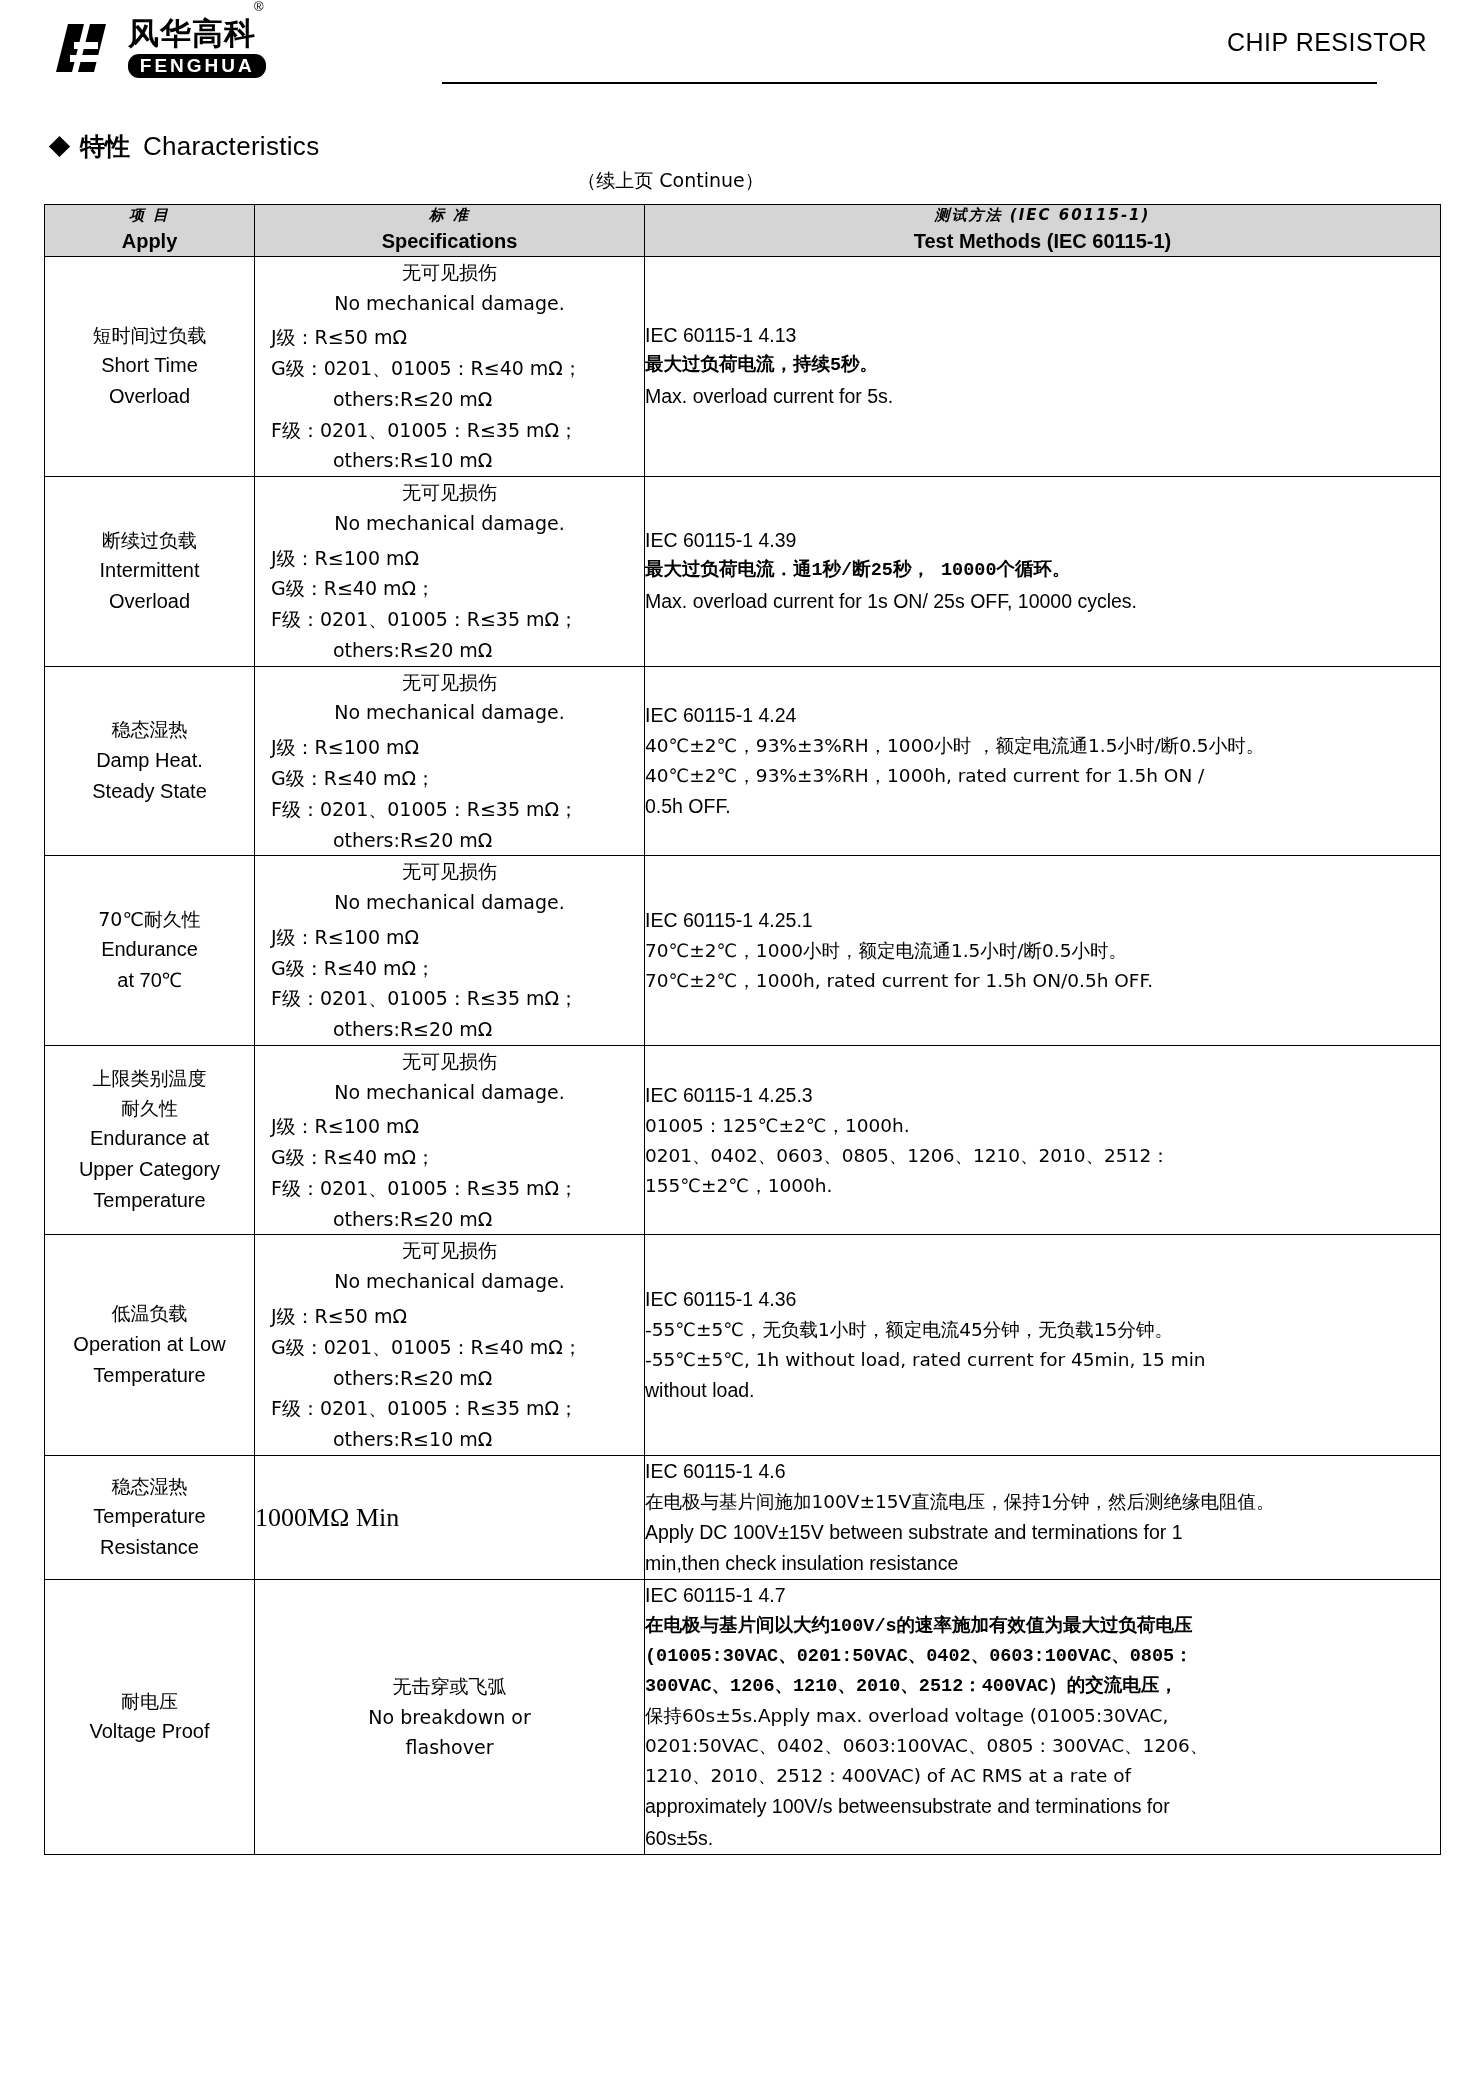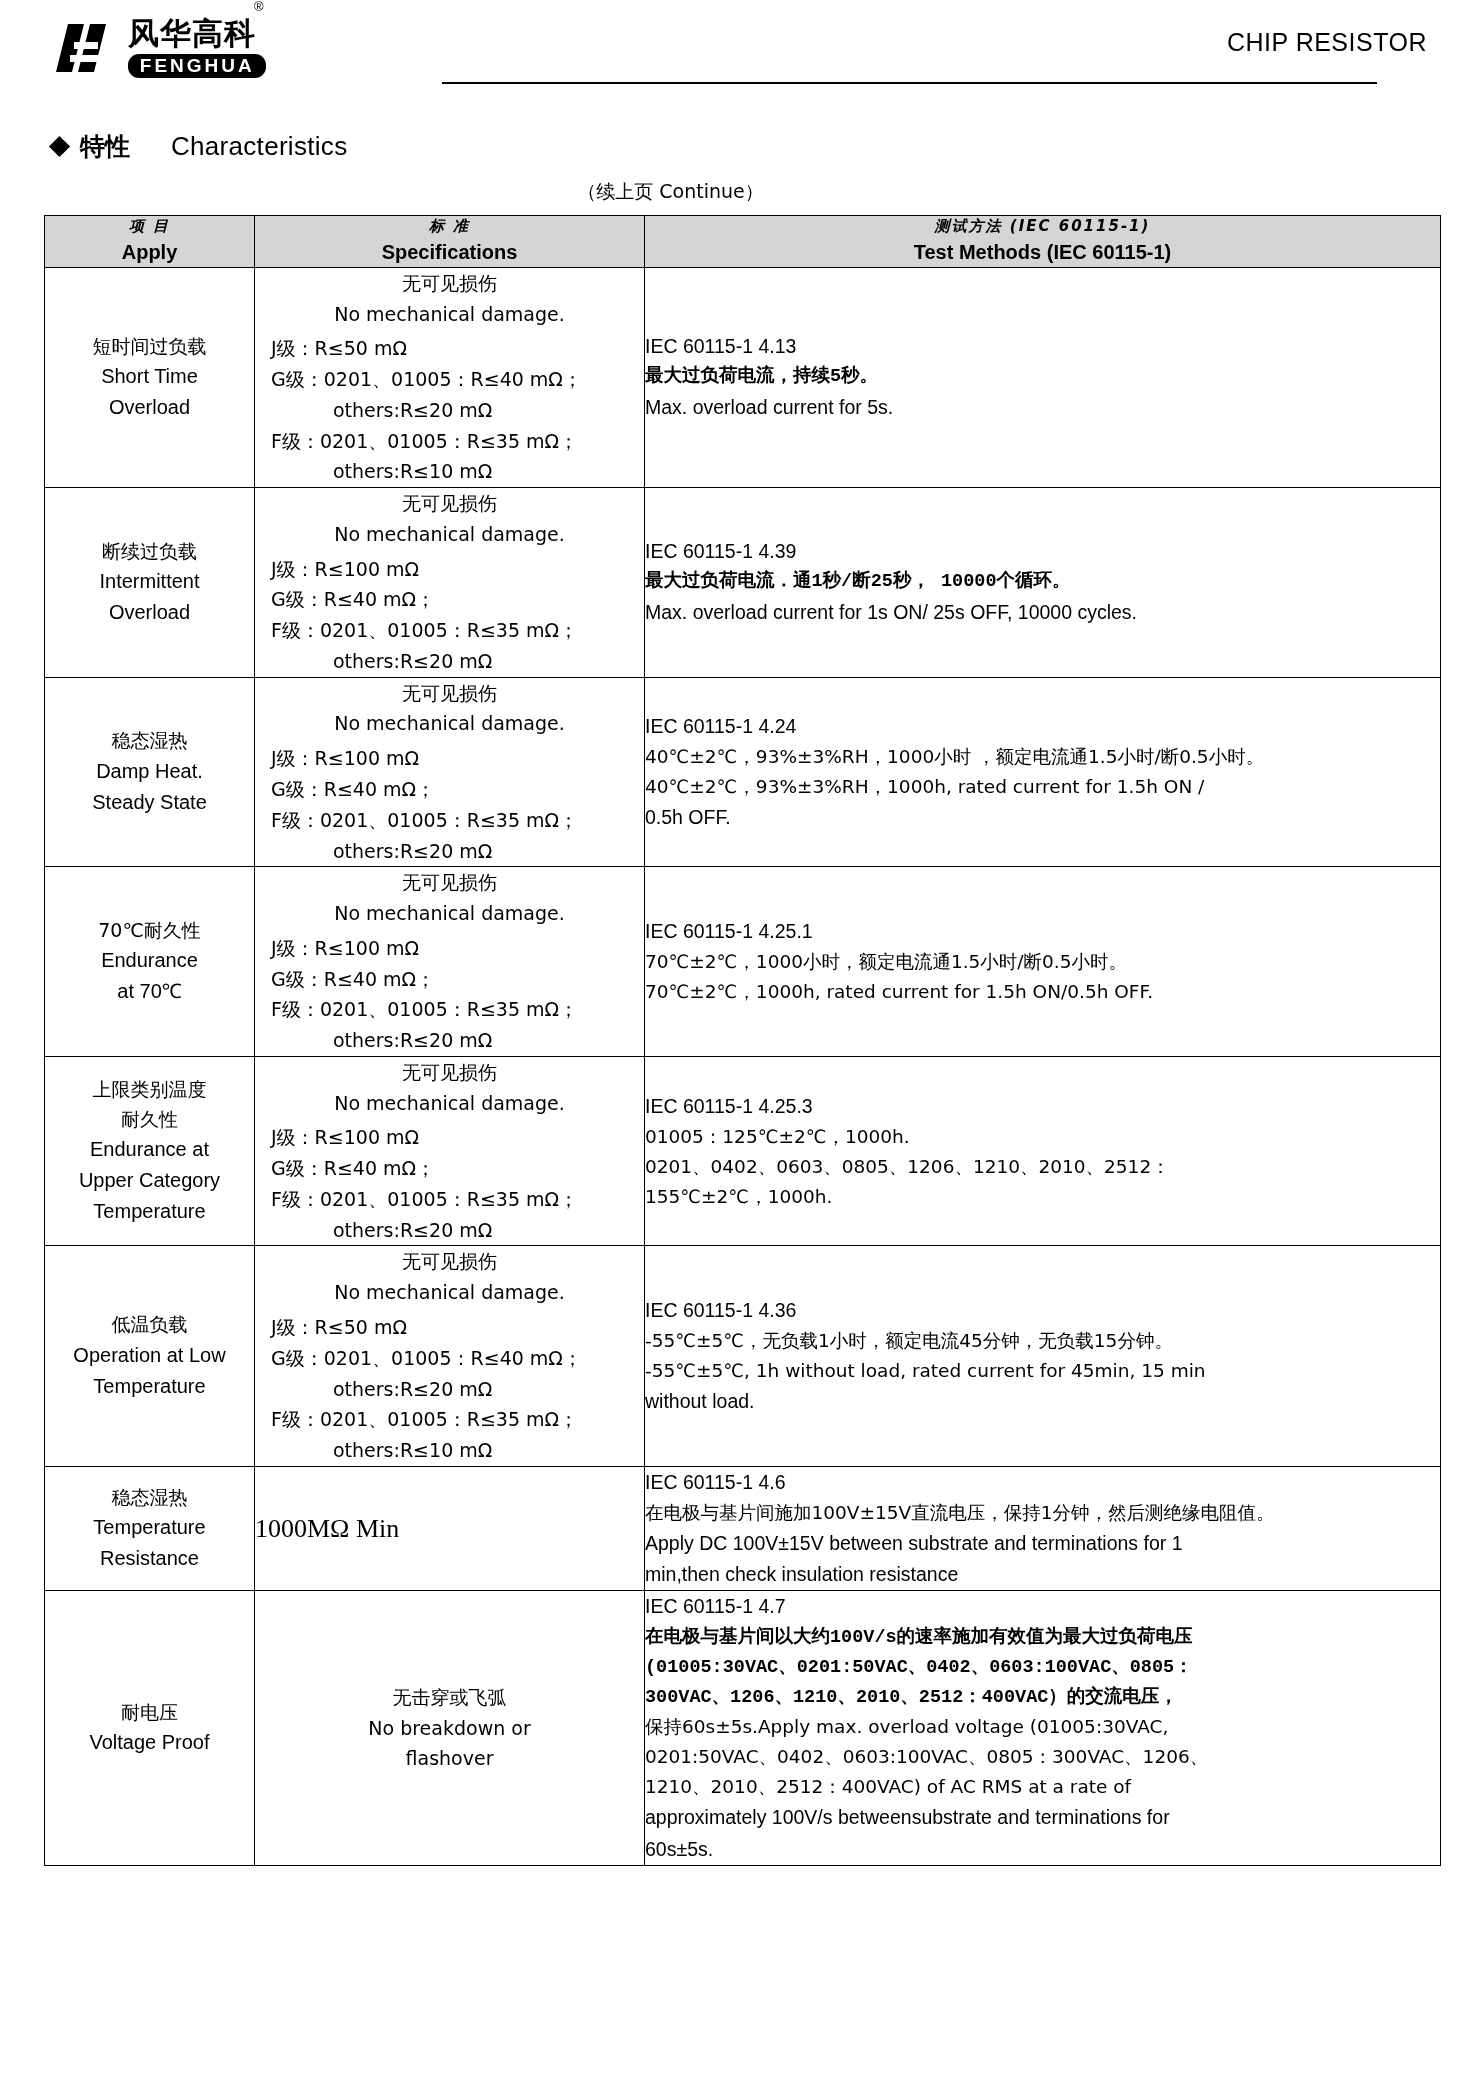--- a/index.html
+++ b/index.html
@@ -109,27 +109,26 @@
     display: inline-block;
   }
   .section-cn {
     font-family: "DejaVu Sans", sans-serif;
     font-weight: bold;
     font-size: 25px;
   }
   .section-en {
     font-size: 26px;
     letter-spacing: 0.3px;
-    margin-left: 28px;
   }
   .continue-line {
     text-align: center;
     font-family: "DejaVu Sans", sans-serif;
     font-size: 19px;
-    margin: 16px 0 10px 0;
+    margin: 5px 0 10px 0;
     padding-right: 140px;
   }
 
   
   table.spec {
     border-collapse: collapse;
     width: 1396px;
     margin: 0 auto 0 44px;
     table-layout: fixed;
   }

